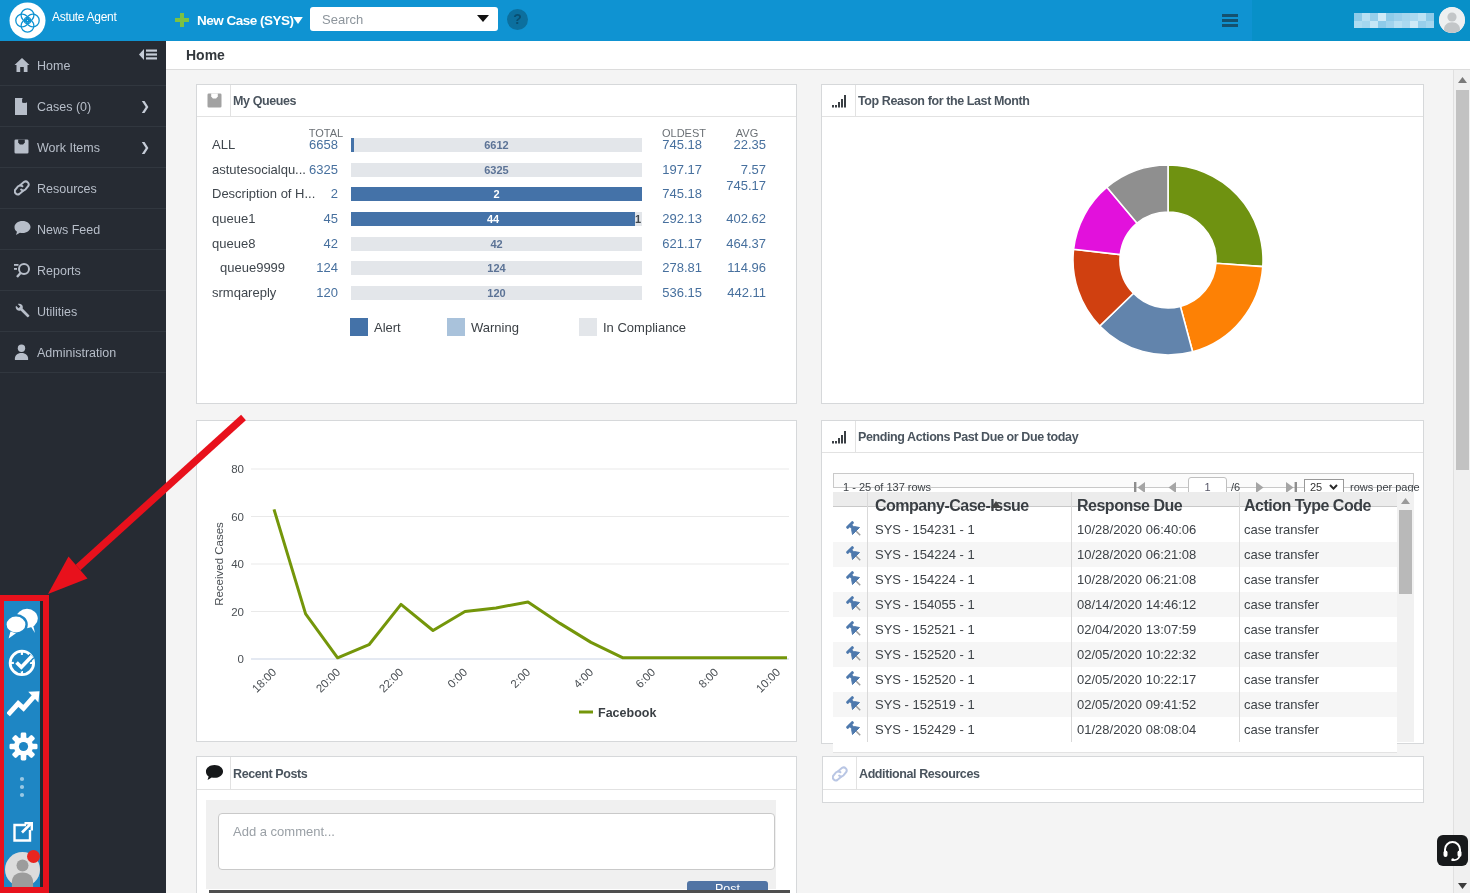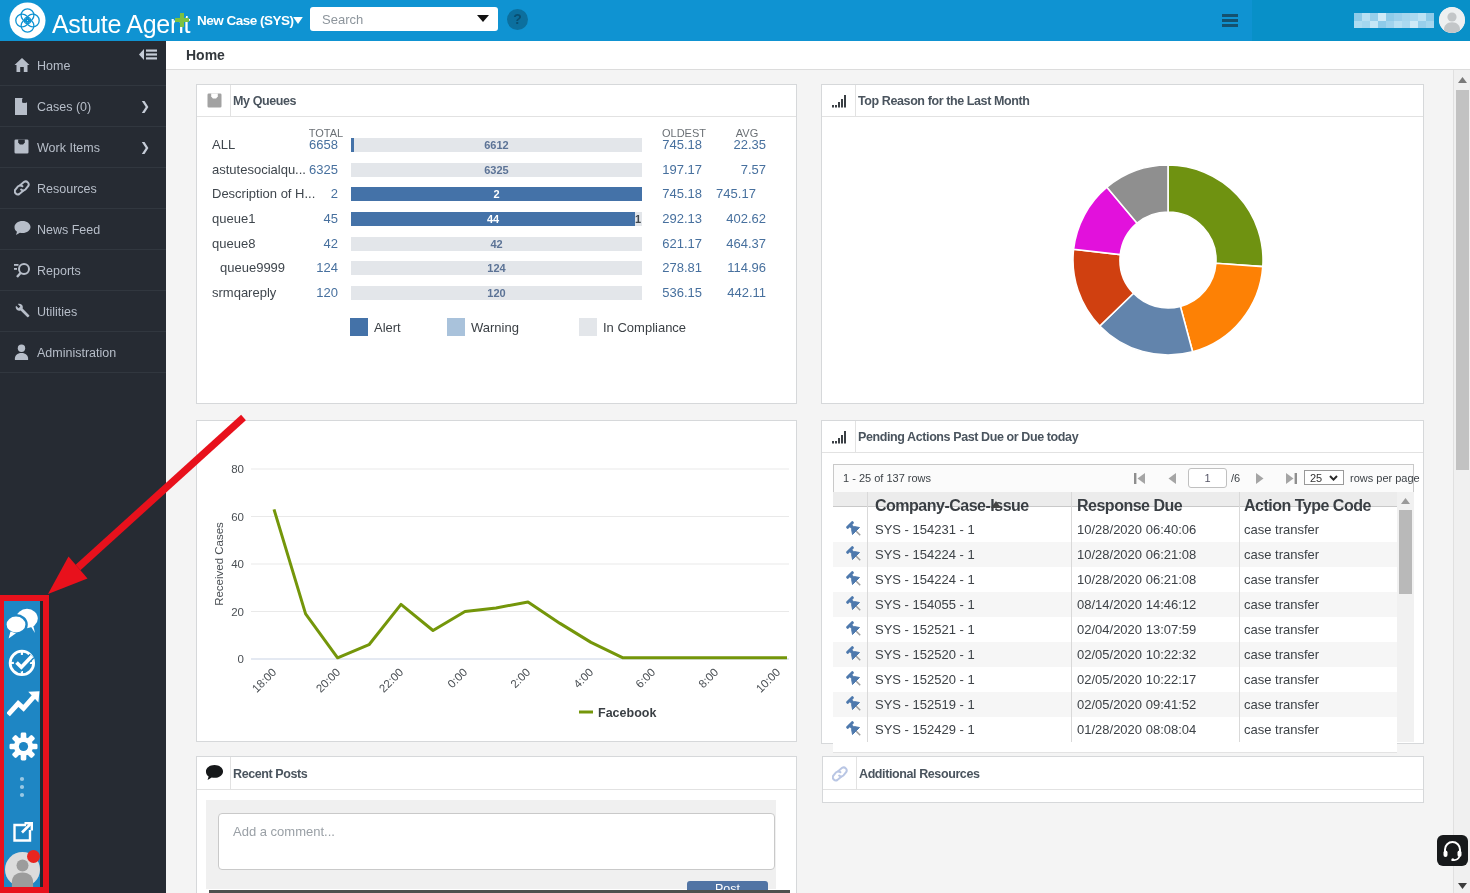--- a/index.html
+++ b/index.html
@@ -3,21 +3,21 @@
 <meta charset="utf-8">
 <style>
   * { margin:0; padding:0; box-sizing:border-box; }
   html,body { width:1470px; height:893px; overflow:hidden; }
   body { font-family:"Liberation Sans", sans-serif; position:relative; background:#f4f4f4; }
   .abs { position:absolute; }
 
   
   #topbar { position:absolute; left:0; top:0; width:1470px; height:41px; background:#0f93d2; }
   #topbar-right { position:absolute; left:1252px; top:0; width:218px; height:41px; background:#0890c8; }
-  #brand { position:absolute; left:52px; top:10px; color:#fff; font-size:25px; font-weight:400; letter-spacing:-0.3px; }
+  #brand { position:absolute; left:52px; top:10px; color:#fff; font-size:12px; font-weight:400; letter-spacing:-0.3px; }
   #newcase { position:absolute; left:197px; top:13px; color:#fff; font-size:13.5px; font-weight:bold; letter-spacing:-0.5px; }
   #plus { position:absolute; left:174px; top:12px; width:16px; height:16px; }
   #searchbox { position:absolute; left:310px; top:7px; width:188px; height:24px; background:#fff; border-radius:3px; }
   #searchbox .ph { position:absolute; left:12px; top:5px; color:#8d959c; font-size:13px; }
   #help { position:absolute; left:507px; top:9px; width:21px; height:21px; border-radius:50%; background:#0c6f9e; color:#094f72; font-weight:bold; font-size:14px; text-align:center; line-height:21px; }
   #burger div { position:absolute; left:1222px; width:16px; height:3px; background:#14516f; }
   #avatar-top { position:absolute; left:1439px; top:7px; width:26px; height:26px; border-radius:50%; background:#f3f3f3; overflow:hidden; }
 
   
   #sidebar { position:absolute; left:0; top:41px; width:166px; height:852px; background:#262b33; }
@@ -239,21 +239,21 @@
       </div>
     <div class="abs" style="left:445px;top:44px;width:60px;text-align:right;color:#47709e;padding-left:6px;">197.17</div>
     <div class="abs" style="left:509px;top:44px;width:60px;text-align:right;color:#47709e;">7.57</div>
 
     <div class="abs" style="left:15px;top:68px;color:#3f464d;">Description of H...</div>
     <div class="abs" style="left:85px;top:68px;width:56px;text-align:right;color:#47709e;">2</div>
     <div class="abs" style="left:154px;top:69px;width:291px;height:14px;background:#4472a8;">
         <span style="position:absolute;left:0;right:0;top:1px;text-align:center;font-size:11px;font-weight:bold;color:#fff;">2</span>
       </div>
     <div class="abs" style="left:445px;top:68px;width:60px;text-align:right;color:#47709e;">745.18</div>
-    <div class="abs" style="left:509px;top:68px;width:60px;text-align:center;color:#47709e;">745.17</div>
+    <div class="abs" style="left:509px;top:60px;width:60px;text-align:right;color:#47709e;">745.17</div>
 
     <div class="abs" style="left:15px;top:93px;color:#3f464d;">queue1</div>
     <div class="abs" style="left:85px;top:93px;width:56px;text-align:right;color:#47709e;">45</div>
     <div class="abs" style="left:154px;top:94px;width:291px;height:14px;background:#e3e6ea;">
         <span style="position:absolute;left:0;top:0;width:284px;height:14px;background:#4472a8;"></span>
         <span style="position:absolute;left:0;width:284px;top:1px;text-align:center;font-size:11px;font-weight:bold;color:#fff;">44</span>
         <span style="position:absolute;right:1px;top:1px;font-size:11px;font-weight:bold;color:#3f464d;">1</span>
       </div>
     <div class="abs" style="left:445px;top:93px;width:60px;text-align:right;color:#47709e;">292.13</div>
     <div class="abs" style="left:509px;top:93px;width:60px;text-align:right;color:#47709e;">402.62</div>
@@ -354,21 +354,21 @@
           <rect x="0" y="11" width="2" height="2.5" fill="#3a3f44"></rect>
           <rect x="3" y="11" width="2" height="2.5" fill="#3a3f44"></rect>
           <rect x="6" y="8" width="2" height="5.5" fill="#3a3f44"></rect>
           <rect x="9" y="5" width="2" height="8.5" fill="#3a3f44"></rect>
           <rect x="12" y="1" width="2" height="12.5" fill="#3a3f44"></rect>
         </svg>
       </div>
     <span class="ctitle">Pending Actions Past Due or Due today</span>
   </div>
 
-  <div class="abs" style="left:11px;top:43px;width:581px;height:34px;background:#fbfbfb;border:1px solid #c9c9c9;">
+  <div class="abs" style="left:11px;top:52px;width:581px;height:15px;background:#fbfbfb;border:1px solid #c9c9c9;">
     <span class="abs" style="left:9px;top:7px;font-size:11px;color:#3d4247;">1 - 25 of 137 rows</span>
     <svg class="abs" style="left:300px;top:8px;" width="12" height="11" viewBox="0 0 12 11">
         <rect x="0" y="0" width="2.4" height="11" fill="#8e8e8e"></rect>
         <path d="M11 0 L11 11 L3.5 5.5 Z" fill="#a5a5a5"></path>
       </svg>
     <svg class="abs" style="left:334px;top:8px;" width="9" height="11" viewBox="0 0 9 11">
         <path d="M8 0 L8 11 L0.5 5.5 Z" fill="#a5a5a5"></path>
       </svg>
     <input class="abs" style="left: 354px; top: 3px; width: 39px; height: 20px; border: 1px solid rgb(192, 192, 192); border-radius: 3px; font-size: 11px; text-align: center; color: rgb(85, 85, 102); font-family: &quot;Liberation Sans&quot;, sans-serif;" value="1">
     <span class="abs" style="left:397px;top:7px;font-size:11px;color:#3d4247;">/6</span>

